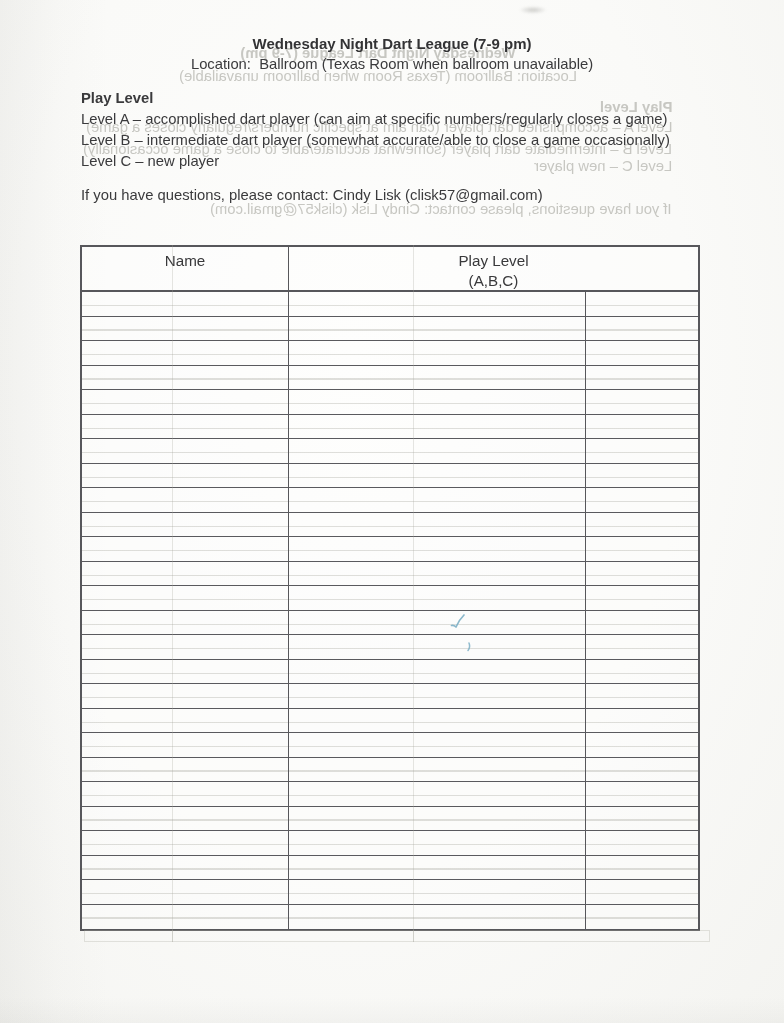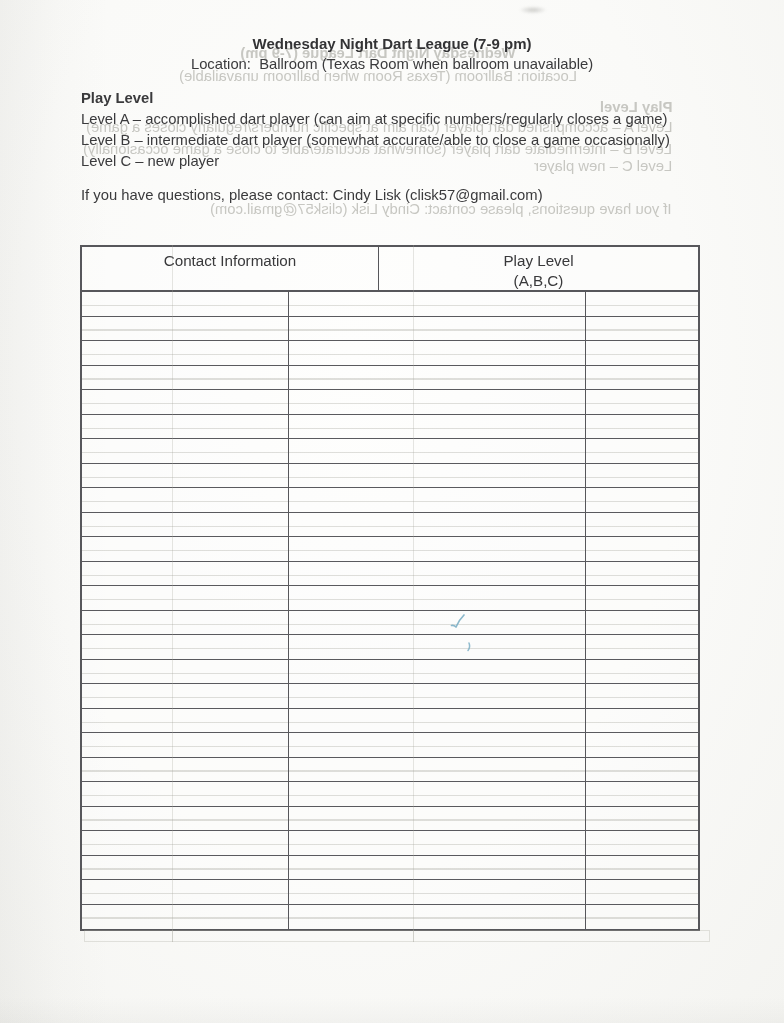--- a/index.html
+++ b/index.html
@@ -101,21 +101,21 @@
 
   <div class="abs body-line bold" style="top:90px;">Play Level</div>
   <div class="abs body-line" style="top:111px;">Level A – accomplished dart player (can aim at specific numbers/regularly closes a game)</div>
   <div class="abs body-line" style="top:132px;">Level B – intermediate dart player (somewhat accurate/able to close a game occasionally)</div>
   <div class="abs body-line" style="top:153px;">Level C – new player</div>
 
   <div class="abs body-line pre" style="top:187px;">If you have questions, please contact:  Cindy Lisk (clisk57@gmail.com)</div>
 
   <div class="signup-table">
     <div class="thead">
-      <div class="hcell c2">Contact Information</div>
+      <div class="hcell c1">Name</div>
       <div class="hcell c3">
         <div>Play Level</div>
         <div>(A,B,C)</div>
       </div>
     </div>
     <div class="tbody">
         <div class="trow">
           <div class="tcell c1"></div>
           <div class="tcell c2"></div>
           <div class="tcell c3"></div>

